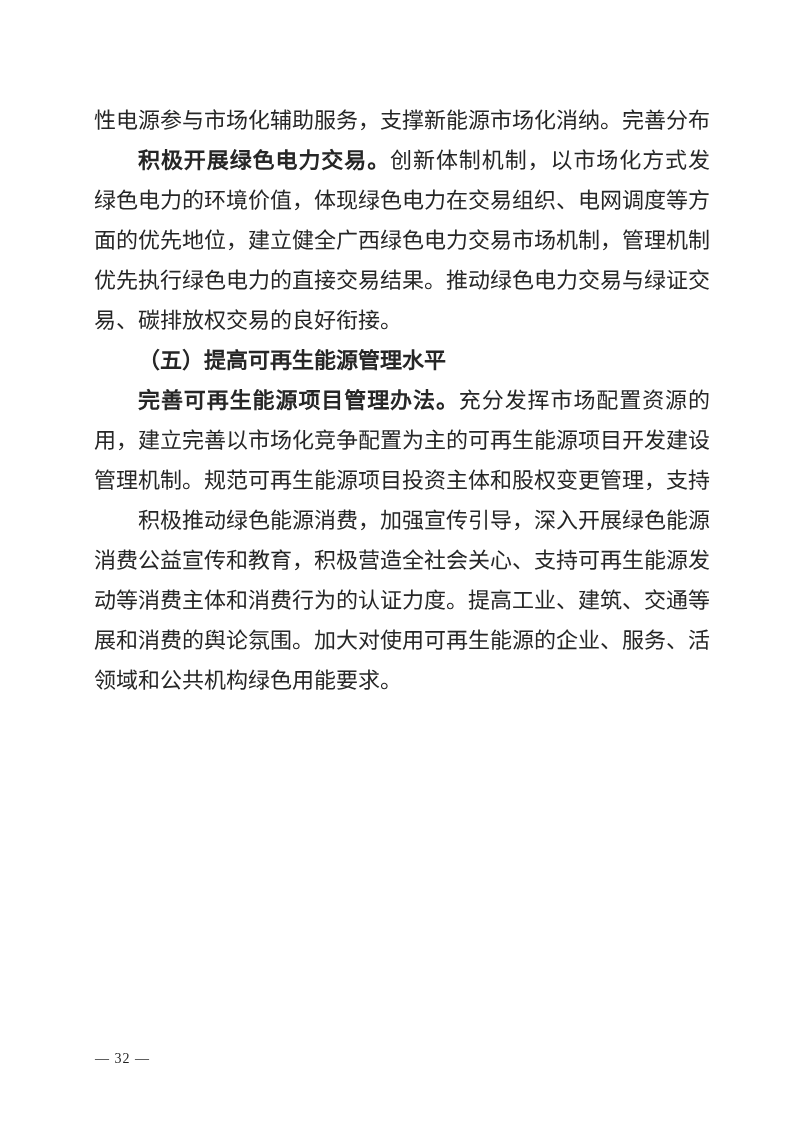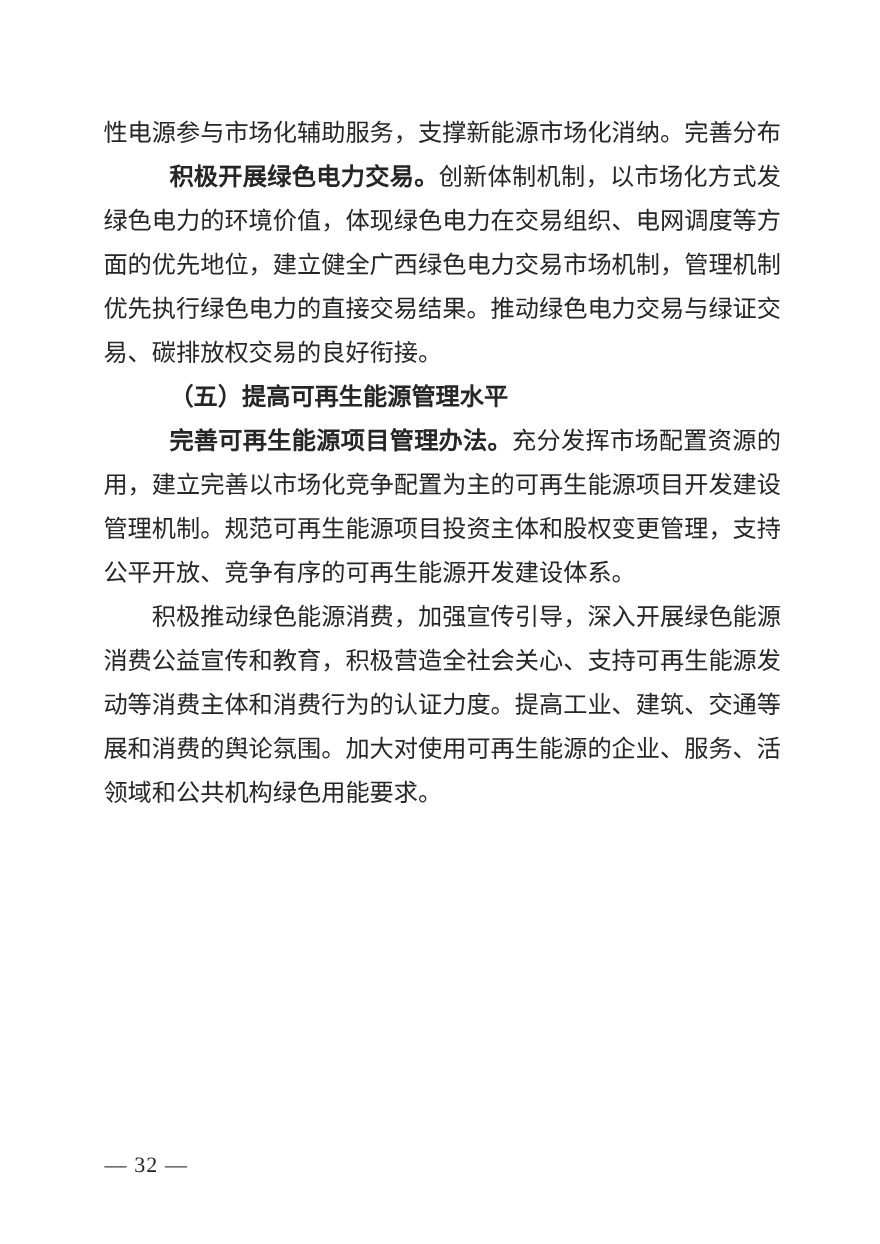--- a/index.html
+++ b/index.html
@@ -32,48 +32,46 @@
     overflow: hidden;
   }
   .line.fill {
     text-align-last: justify;
   }
   .line.indent {
     text-indent: 2em;
   }
   .bold {
     font-weight: bold;
-    margin-left: 16px;
   }
   .footer {
     position: absolute;
     left: 95px;
     top: 1044px;
-    font-size: 20px;
+    font-size: 14px;
     line-height: 30px;
     color: #1f1f1f;
     letter-spacing: 1px;
   }
 </style>
 </head>
 <body>
 
 <div class="page">
   <div class="doc-body">
       <div class="line fill"><span>性电源参与市场化辅助服务，支撑新能源市场化消纳。完善分布式</span></div>
       <div class="line indent fill"><span class="bold">积极开展绿色电力交易。</span><span>创新体制机制，以市场化方式发现</span></div>
       <div class="line fill"><span>绿色电力的环境价值，体现绿色电力在交易组织、电网调度等方</span></div>
       <div class="line fill"><span>面的优先地位，建立健全广西绿色电力交易市场机制，管理机制</span></div>
       <div class="line fill"><span>优先执行绿色电力的直接交易结果。推动绿色电力交易与绿证交</span></div>
       <div class="line"><span>易、碳排放权交易的良好衔接。</span></div>
       <div class="line indent"><span class="bold">（五）提高可再生能源管理水平</span></div>
       <div class="line indent fill"><span class="bold">完善可再生能源项目管理办法。</span><span>充分发挥市场配置资源的作</span></div>
       <div class="line fill"><span>用，建立完善以市场化竞争配置为主的可再生能源项目开发建设</span></div>
       <div class="line fill"><span>管理机制。规范可再生能源项目投资主体和股权变更管理，支持</span></div>
-      <div class="line"><span>公平开放、竞争有序的可再生能源开发建设体系。</span></div>
       <div class="line indent fill"><span>积极推动绿色能源消费，加强宣传引导，深入开展绿色能源</span></div>
       <div class="line fill"><span>消费公益宣传和教育，积极营造全社会关心、支持可再生能源发</span></div>
       <div class="line fill"><span>动等消费主体和消费行为的认证力度。提高工业、建筑、交通等</span></div>
       <div class="line fill"><span>展和消费的舆论氛围。加大对使用可再生能源的企业、服务、活</span></div>
       <div class="line"><span>领域和公共机构绿色用能要求。</span></div>
     </div>
   <div class="footer">— 32 —</div>
 </div>
 
 </body></html>

